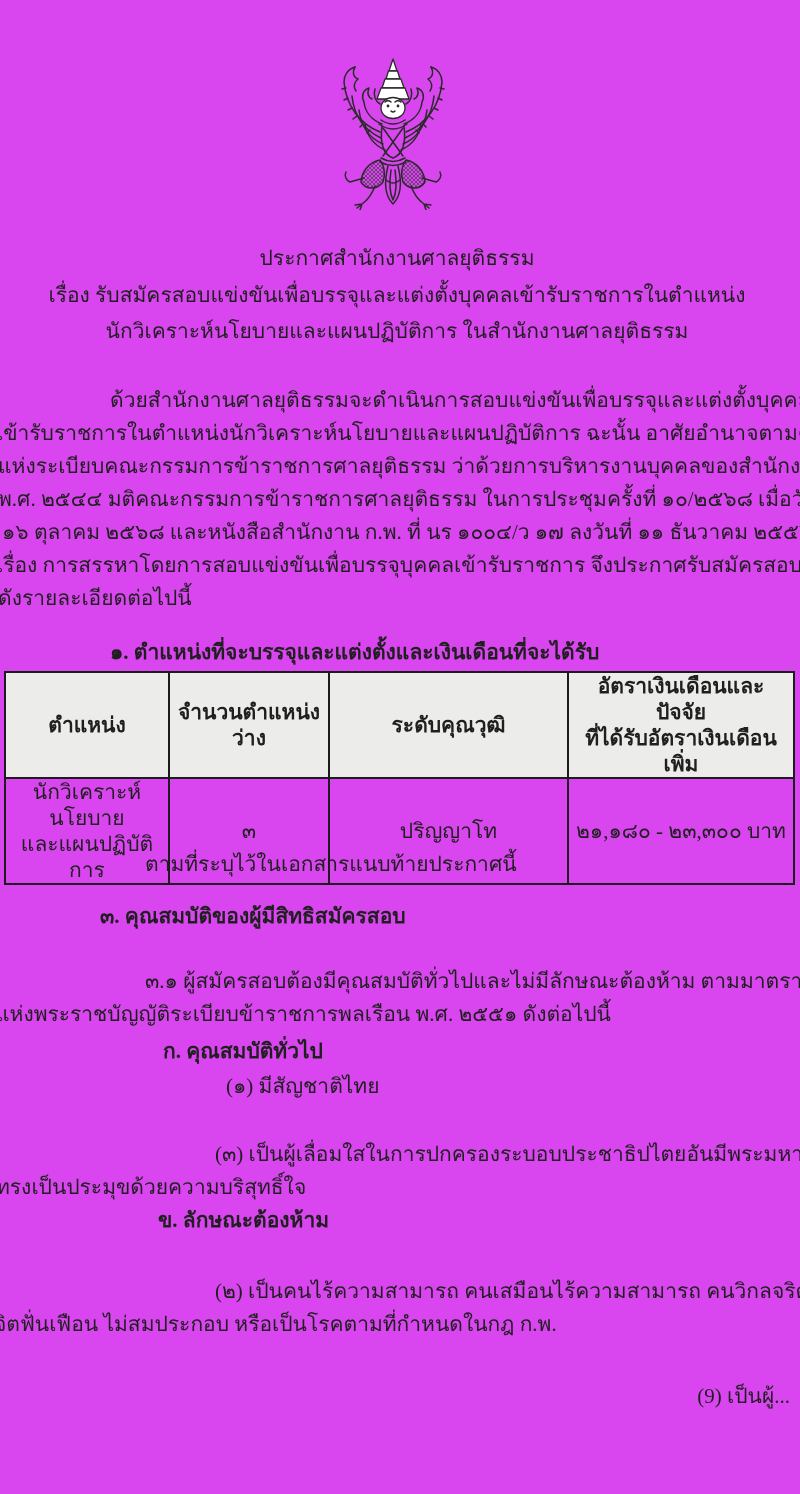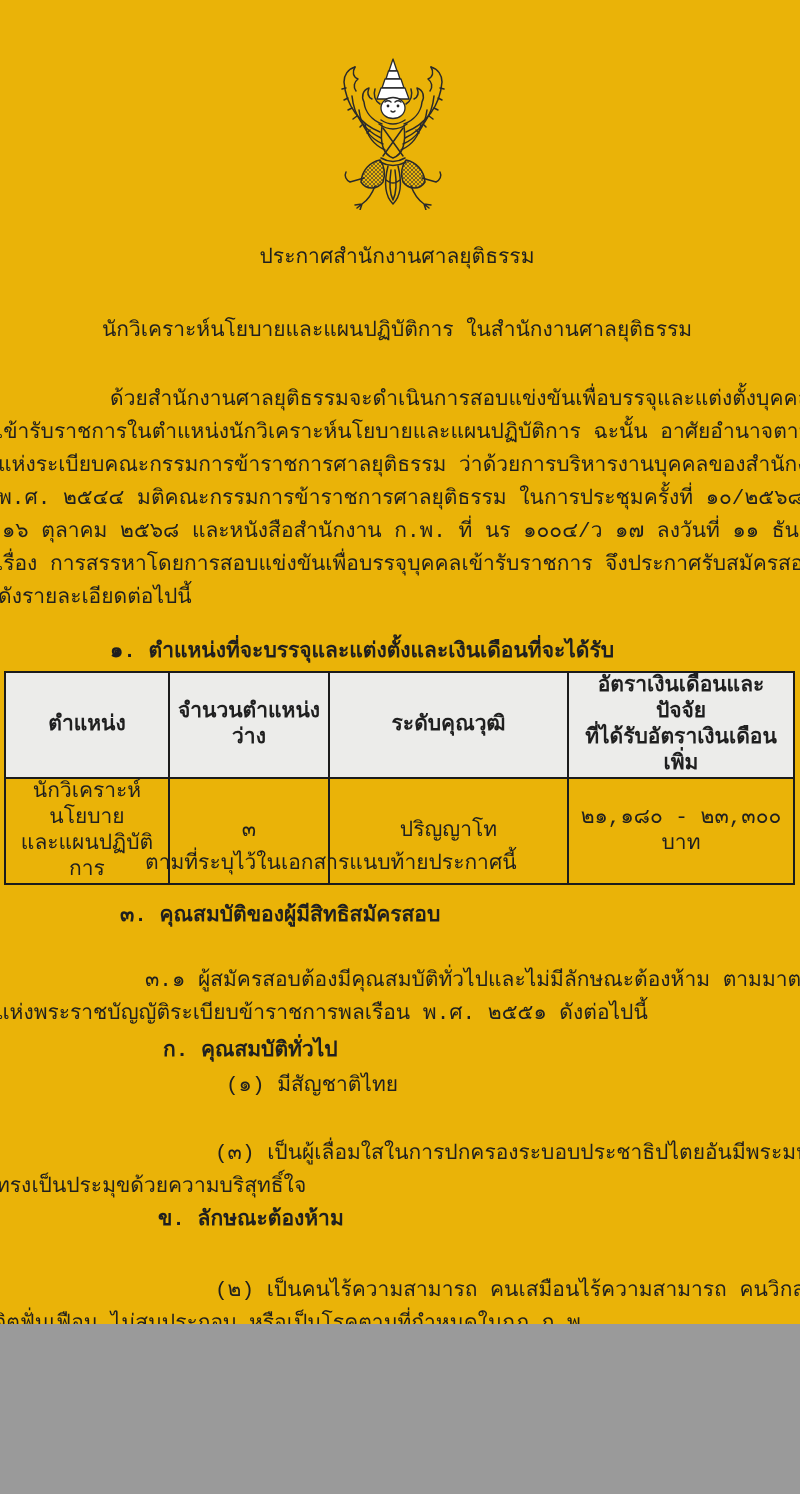--- a/index.html
+++ b/index.html
@@ -1,23 +1,23 @@
 <!DOCTYPE html>
 <html><head>
 <meta charset="utf-8">
 <style>
   html,body{margin:0;padding:0;background:#9a9a9a;}
   .page{
     position:relative;
     width:800px;
-    height:1324px;
+    height:1494px;
     margin:0 auto;
-    background:#eab308;
+    background:#d946ef;
     color:#1f1f1f;
-    font-family:Liberation Mono, monospace;
+    font-family:Liberation Serif, serif;
     font-size:21px;
     overflow:hidden;
   }
   .line{
     position:absolute;
     white-space:nowrap;
     line-height:30px;
   }
   .center{left:0;right:6px;text-align:center;}
   .bold{font-weight:bold;}
@@ -119,20 +119,21 @@
 
     <path class="ln" d="M47 128 C44 136 40 142 34 146 M34 146 l-7 1 M34 146 l-5 4 M34 146 l-2 6"></path>
     <path class="ln" d="M83 128 C86 136 90 142 96 146 M96 146 l7 1 M96 146 l5 4 M96 146 l2 6"></path>
     <path class="ln" d="M36 120 L22 124 C18 122 16 118 18 114 M94 120 L108 124 C112 122 114 118 112 114"></path>
 
     <path class="ln" d="M60 108 C56 124 57 138 65 146 C73 138 74 124 70 108"></path>
     <path class="ln" d="M63 112 C61 126 62 136 65 142 M67 112 C69 126 68 136 65 142 M58 122 Q65 128 72 122"></path>
   </svg>
 
   <div class="line center" style="top:243px">ประกาศสำนักงานศาลยุติธรรม</div>
+  <div class="line center" style="top:280px">เรื่อง รับสมัครสอบแข่งขันเพื่อบรรจุและแต่งตั้งบุคคลเข้ารับราชการในตำแหน่ง</div>
   <div class="line center" style="top:316px">นักวิเคราะห์นโยบายและแผนปฏิบัติการ ในสำนักงานศาลยุติธรรม</div>
 
   <div class="line" style="top:385px;left:110px">ด้วยสำนักงานศาลยุติธรรมจะดำเนินการสอบแข่งขันเพื่อบรรจุและแต่งตั้งบุคคล</div>
   <div class="line" style="top:418px;left:-4px">เข้ารับราชการในตำแหน่งนักวิเคราะห์นโยบายและแผนปฏิบัติการ ฉะนั้น อาศัยอำนาจตามความในข้อ ๔</div>
   <div class="line" style="top:451px;left:-2px">แห่งระเบียบคณะกรรมการข้าราชการศาลยุติธรรม ว่าด้วยการบริหารงานบุคคลของสำนักงานศาลยุติธรรม</div>
   <div class="line" style="top:484px;left:-2px">พ.ศ. ๒๕๔๔ มติคณะกรรมการข้าราชการศาลยุติธรรม ในการประชุมครั้งที่ ๑๐/๒๕๖๘ เมื่อวันที่</div>
   <div class="line" style="top:517px;left:2px">๑๖ ตุลาคม ๒๕๖๘ และหนังสือสำนักงาน ก.พ. ที่ นร ๑๐๐๔/ว ๑๗ ลงวันที่ ๑๑ ธันวาคม ๒๕๕๖</div>
   <div class="line" style="top:550px;left:-4px">เรื่อง การสรรหาโดยการสอบแข่งขันเพื่อบรรจุบุคคลเข้ารับราชการ จึงประกาศรับสมัครสอบแข่งขัน</div>
   <div class="line" style="top:583px;left:-2px">ดังรายละเอียดต่อไปนี้</div>
 
@@ -161,21 +162,21 @@
 และแผนปฏิบัติการ</td>
         <td>๓</td>
         <td>ปริญญาโท</td>
         <td>๒๑,๑๘๐ - ๒๓,๓๐๐ บาท</td>
       </tr>
     </tbody>
   </table>
 
   <div class="line" style="top:849px;left:145px">ตามที่ระบุไว้ในเอกสารแนบท้ายประกาศนี้</div>
 
-  <div class="line bold" style="top:901px;left:120px">๓. คุณสมบัติของผู้มีสิทธิสมัครสอบ</div>
+  <div class="line bold" style="top:901px;left:100px">๓. คุณสมบัติของผู้มีสิทธิสมัครสอบ</div>
   <div class="line" style="top:966px;left:145px">๓.๑ ผู้สมัครสอบต้องมีคุณสมบัติทั่วไปและไม่มีลักษณะต้องห้าม ตามมาตรา ๓๖</div>
   <div class="line" style="top:999px;left:-4px">แห่งพระราชบัญญัติระเบียบข้าราชการพลเรือน พ.ศ. ๒๕๕๑ ดังต่อไปนี้</div>
 
   <div class="line bold" style="top:1036px;left:163px">ก. คุณสมบัติทั่วไป</div>
   <div class="line" style="top:1071px;left:226px">(๑) มีสัญชาติไทย</div>
   <div class="line" style="top:1139px;left:215px">(๓) เป็นผู้เลื่อมใสในการปกครองระบอบประชาธิปไตยอันมีพระมหากษัตริย์</div>
   <div class="line" style="top:1172px;left:-4px">ทรงเป็นประมุขด้วยความบริสุทธิ์ใจ</div>
 
   <div class="line bold" style="top:1205px;left:158px">ข. ลักษณะต้องห้าม</div>
   <div class="line" style="top:1276px;left:215px">(๒) เป็นคนไร้ความสามารถ คนเสมือนไร้ความสามารถ คนวิกลจริตหรือ</div>

